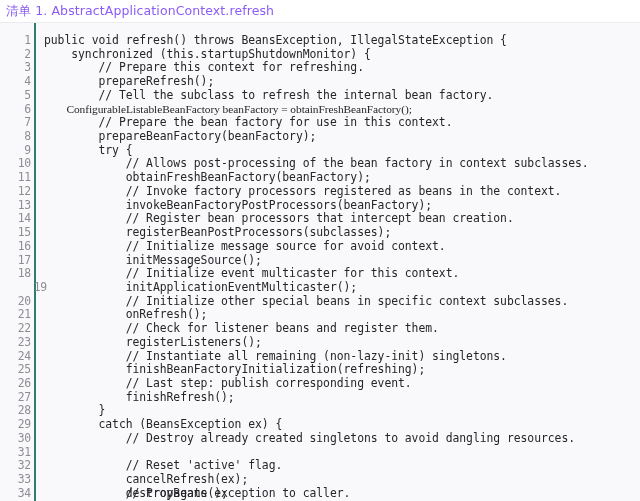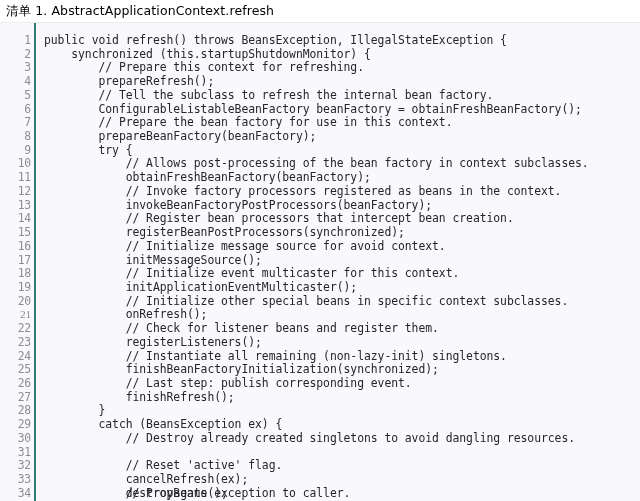--- a/index.html
+++ b/index.html
@@ -106,51 +106,51 @@
     white-space: pre;
     letter-spacing: -0.05px;
   }
 </style>
 </head>
 <body>
 
 <div class="page">
 
   <div class="caption-bar">
-    <div class="caption-text" style="color: #000000;">清单 1. AbstractApplicationContext.refresh</div>
+    <div class="caption-text" style="color: #8b5cf6;">清单 1. AbstractApplicationContext.refresh</div>
   </div>
 
   <div class="code-block" style="background: rgb(249, 249, 251);">
     <div class="gutter-rule" style="background: rgb(47, 125, 114);"></div>
     <div class="code-inner" id="code-inner">
         <div class="code-row"><span class="ln" style="color: rgb(141, 141, 148);">1</span><span class="src" style="color: rgb(38, 38, 42);">public void refresh() throws BeansException, IllegalStateException {</span></div>
         <div class="code-row"><span class="ln" style="color: rgb(141, 141, 148);">2</span><span class="src" style="color: rgb(38, 38, 42);">    synchronized (this.startupShutdownMonitor) {</span></div>
         <div class="code-row"><span class="ln" style="color: rgb(141, 141, 148);">3</span><span class="src" style="color: rgb(38, 38, 42);">        // Prepare this context for refreshing.</span></div>
         <div class="code-row"><span class="ln" style="color: rgb(141, 141, 148);">4</span><span class="src" style="color: rgb(38, 38, 42);">        prepareRefresh();</span></div>
         <div class="code-row"><span class="ln" style="color: rgb(141, 141, 148);">5</span><span class="src" style="color: rgb(38, 38, 42);">        // Tell the subclass to refresh the internal bean factory.</span></div>
-        <div class="code-row"><span class="ln" style="color: rgb(141, 141, 148);">6</span><span class="src" style="color: rgb(38, 38, 42);">        ConfigurableListableBeanFactory beanFactory = obtainFreshBeanFactory();</span></div>
+        <div class="code-row"><span class="ln" style="color: rgb(141, 141, 148);">6</span><span class="src" style="color: rgb(38, 38, 42); font-family: Liberation Serif, serif;">        ConfigurableListableBeanFactory beanFactory = obtainFreshBeanFactory();</span></div>
         <div class="code-row"><span class="ln" style="color: rgb(141, 141, 148);">7</span><span class="src" style="color: rgb(38, 38, 42);">        // Prepare the bean factory for use in this context.</span></div>
         <div class="code-row"><span class="ln" style="color: rgb(141, 141, 148);">8</span><span class="src" style="color: rgb(38, 38, 42);">        prepareBeanFactory(beanFactory);</span></div>
         <div class="code-row"><span class="ln" style="color: rgb(141, 141, 148);">9</span><span class="src" style="color: rgb(38, 38, 42);">        try {</span></div>
         <div class="code-row"><span class="ln" style="color: rgb(141, 141, 148);">10</span><span class="src" style="color: rgb(38, 38, 42);">            // Allows post-processing of the bean factory in context subclasses.</span></div>
         <div class="code-row"><span class="ln" style="color: rgb(141, 141, 148);">11</span><span class="src" style="color: rgb(38, 38, 42);">            obtainFreshBeanFactory(beanFactory);</span></div>
         <div class="code-row"><span class="ln" style="color: rgb(141, 141, 148);">12</span><span class="src" style="color: rgb(38, 38, 42);">            // Invoke factory processors registered as beans in the context.</span></div>
         <div class="code-row"><span class="ln" style="color: rgb(141, 141, 148);">13</span><span class="src" style="color: rgb(38, 38, 42);">            invokeBeanFactoryPostProcessors(beanFactory);</span></div>
         <div class="code-row"><span class="ln" style="color: rgb(141, 141, 148);">14</span><span class="src" style="color: rgb(38, 38, 42);">            // Register bean processors that intercept bean creation.</span></div>
-        <div class="code-row"><span class="ln" style="color: rgb(141, 141, 148);">15</span><span class="src" style="color: rgb(38, 38, 42);">            registerBeanPostProcessors(synchronized);</span></div>
+        <div class="code-row"><span class="ln" style="color: rgb(141, 141, 148);">15</span><span class="src" style="color: rgb(38, 38, 42);">            registerBeanPostProcessors(subclasses);</span></div>
         <div class="code-row"><span class="ln" style="color: rgb(141, 141, 148);">16</span><span class="src" style="color: rgb(38, 38, 42);">            // Initialize message source for avoid context.</span></div>
         <div class="code-row"><span class="ln" style="color: rgb(141, 141, 148);">17</span><span class="src" style="color: rgb(38, 38, 42);">            initMessageSource();</span></div>
         <div class="code-row"><span class="ln" style="color: rgb(141, 141, 148);">18</span><span class="src" style="color: rgb(38, 38, 42);">            // Initialize event multicaster for this context.</span></div>
-        <div class="code-row"><span class="ln" style="color: rgb(141, 141, 148);">19</span><span class="src" style="color: rgb(38, 38, 42);">            initApplicationEventMulticaster();</span></div>
+        <div class="code-row"><span class="ln" style="color: rgb(141, 141, 148); padding-left: 16px;">19</span><span class="src" style="color: rgb(38, 38, 42);">            initApplicationEventMulticaster();</span></div>
         <div class="code-row"><span class="ln" style="color: rgb(141, 141, 148);">20</span><span class="src" style="color: rgb(38, 38, 42);">            // Initialize other special beans in specific context subclasses.</span></div>
-        <div class="code-row"><span class="ln" style="color: rgb(141, 141, 148); font-family: Liberation Serif, serif;">21</span><span class="src" style="color: rgb(38, 38, 42);">            onRefresh();</span></div>
+        <div class="code-row"><span class="ln" style="color: rgb(141, 141, 148);">21</span><span class="src" style="color: rgb(38, 38, 42);">            onRefresh();</span></div>
         <div class="code-row"><span class="ln" style="color: rgb(141, 141, 148);">22</span><span class="src" style="color: rgb(38, 38, 42);">            // Check for listener beans and register them.</span></div>
         <div class="code-row"><span class="ln" style="color: rgb(141, 141, 148);">23</span><span class="src" style="color: rgb(38, 38, 42);">            registerListeners();</span></div>
         <div class="code-row"><span class="ln" style="color: rgb(141, 141, 148);">24</span><span class="src" style="color: rgb(38, 38, 42);">            // Instantiate all remaining (non-lazy-init) singletons.</span></div>
-        <div class="code-row"><span class="ln" style="color: rgb(141, 141, 148);">25</span><span class="src" style="color: rgb(38, 38, 42);">            finishBeanFactoryInitialization(synchronized);</span></div>
+        <div class="code-row"><span class="ln" style="color: rgb(141, 141, 148);">25</span><span class="src" style="color: rgb(38, 38, 42);">            finishBeanFactoryInitialization(refreshing);</span></div>
         <div class="code-row"><span class="ln" style="color: rgb(141, 141, 148);">26</span><span class="src" style="color: rgb(38, 38, 42);">            // Last step: publish corresponding event.</span></div>
         <div class="code-row"><span class="ln" style="color: rgb(141, 141, 148);">27</span><span class="src" style="color: rgb(38, 38, 42);">            finishRefresh();</span></div>
         <div class="code-row"><span class="ln" style="color: rgb(141, 141, 148);">28</span><span class="src" style="color: rgb(38, 38, 42);">        }</span></div>
         <div class="code-row"><span class="ln" style="color: rgb(141, 141, 148);">29</span><span class="src" style="color: rgb(38, 38, 42);">        catch (BeansException ex) {</span></div>
         <div class="code-row"><span class="ln" style="color: rgb(141, 141, 148);">30</span><span class="src" style="color: rgb(38, 38, 42);">            // Destroy already created singletons to avoid dangling resources.</span></div>
         <div class="code-row"><span class="ln" style="color: rgb(141, 141, 148);">31</span><span class="src" style="color: rgb(38, 38, 42); margin-top: 41px;">            destroyBeans();</span></div>
         <div class="code-row"><span class="ln" style="color: rgb(141, 141, 148);">32</span><span class="src" style="color: rgb(38, 38, 42);">            // Reset 'active' flag.</span></div>
         <div class="code-row"><span class="ln" style="color: rgb(141, 141, 148);">33</span><span class="src" style="color: rgb(38, 38, 42);">            cancelRefresh(ex);</span></div>
         <div class="code-row"><span class="ln" style="color: rgb(141, 141, 148);">34</span><span class="src" style="color: rgb(38, 38, 42);">            // Propagate exception to caller.</span></div>
       </div>

